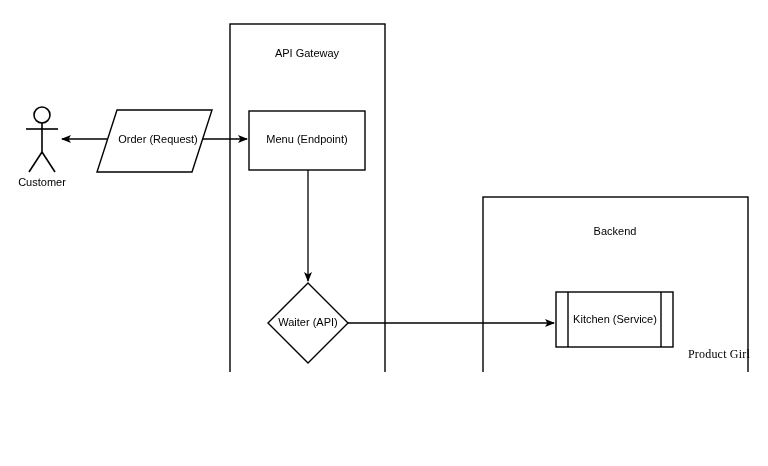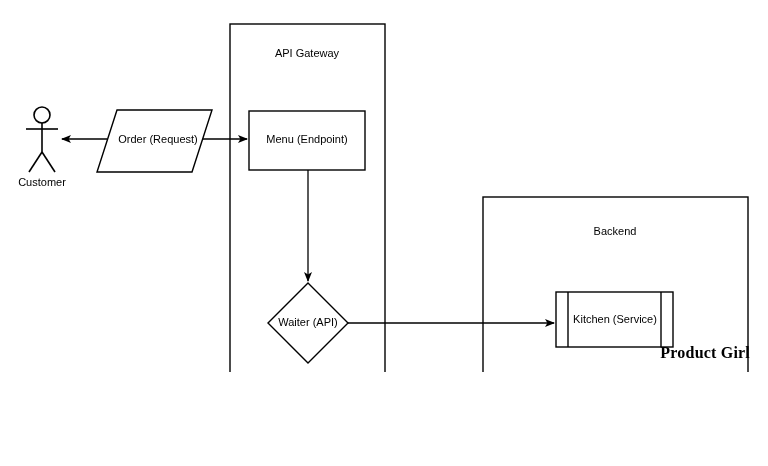--- a/index.html
+++ b/index.html
@@ -64,22 +64,22 @@
     font-size: 11px;
     fill: #000000;
     text-anchor: middle;
     dominant-baseline: middle;
   }
   .watermark-text {
     position: absolute;
     right: 18px;
     bottom: 10px;
     font-family: "Liberation Serif", serif;
-    font-weight: bold;
-    font-size: 16px;
+    font-weight: normal;
+    font-size: 12px;
     color: #000000;
     letter-spacing: 0.2px;
   }
 </style>
 </head>
 <body>
 
 <div id="canvas">
 
   <svg id="diagram-svg" viewBox="0 0 768 466">

